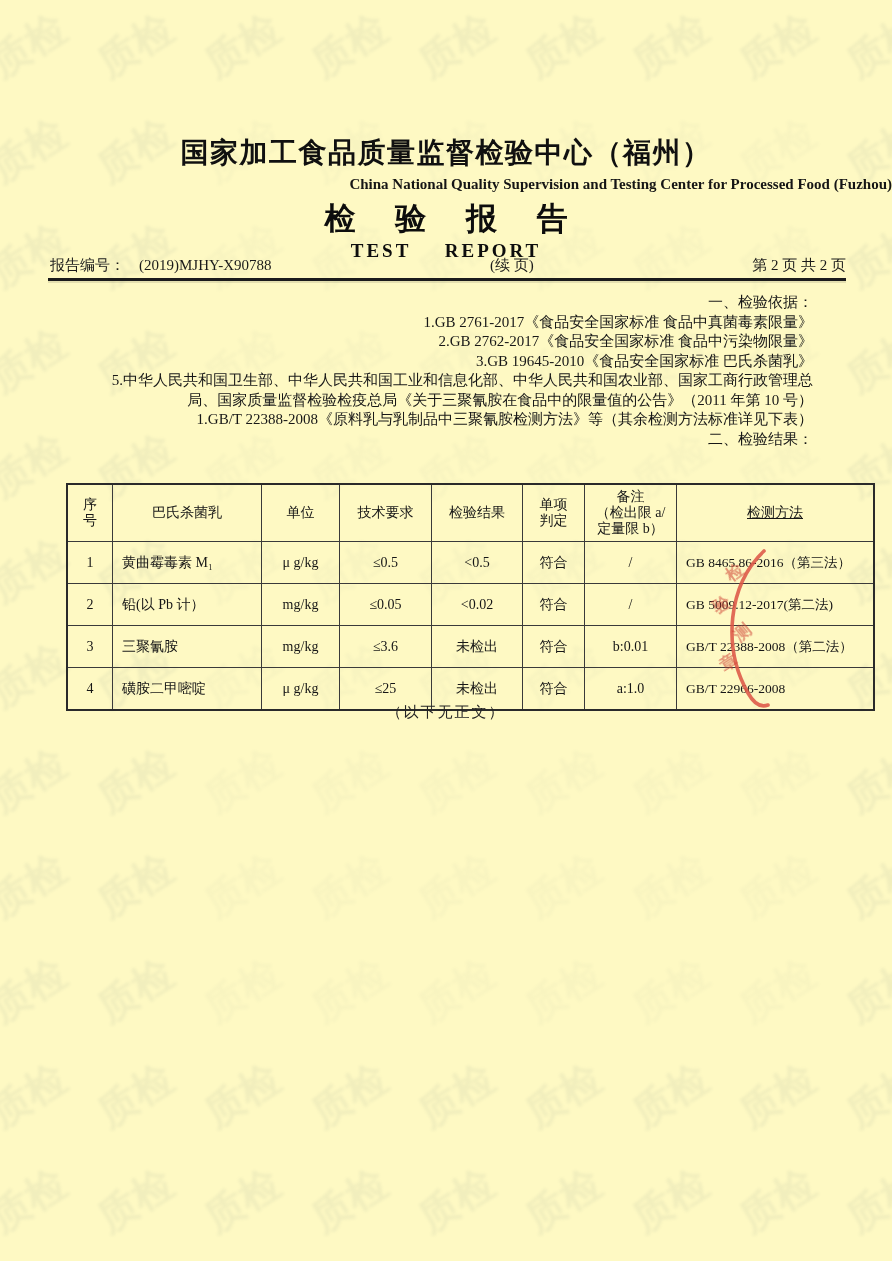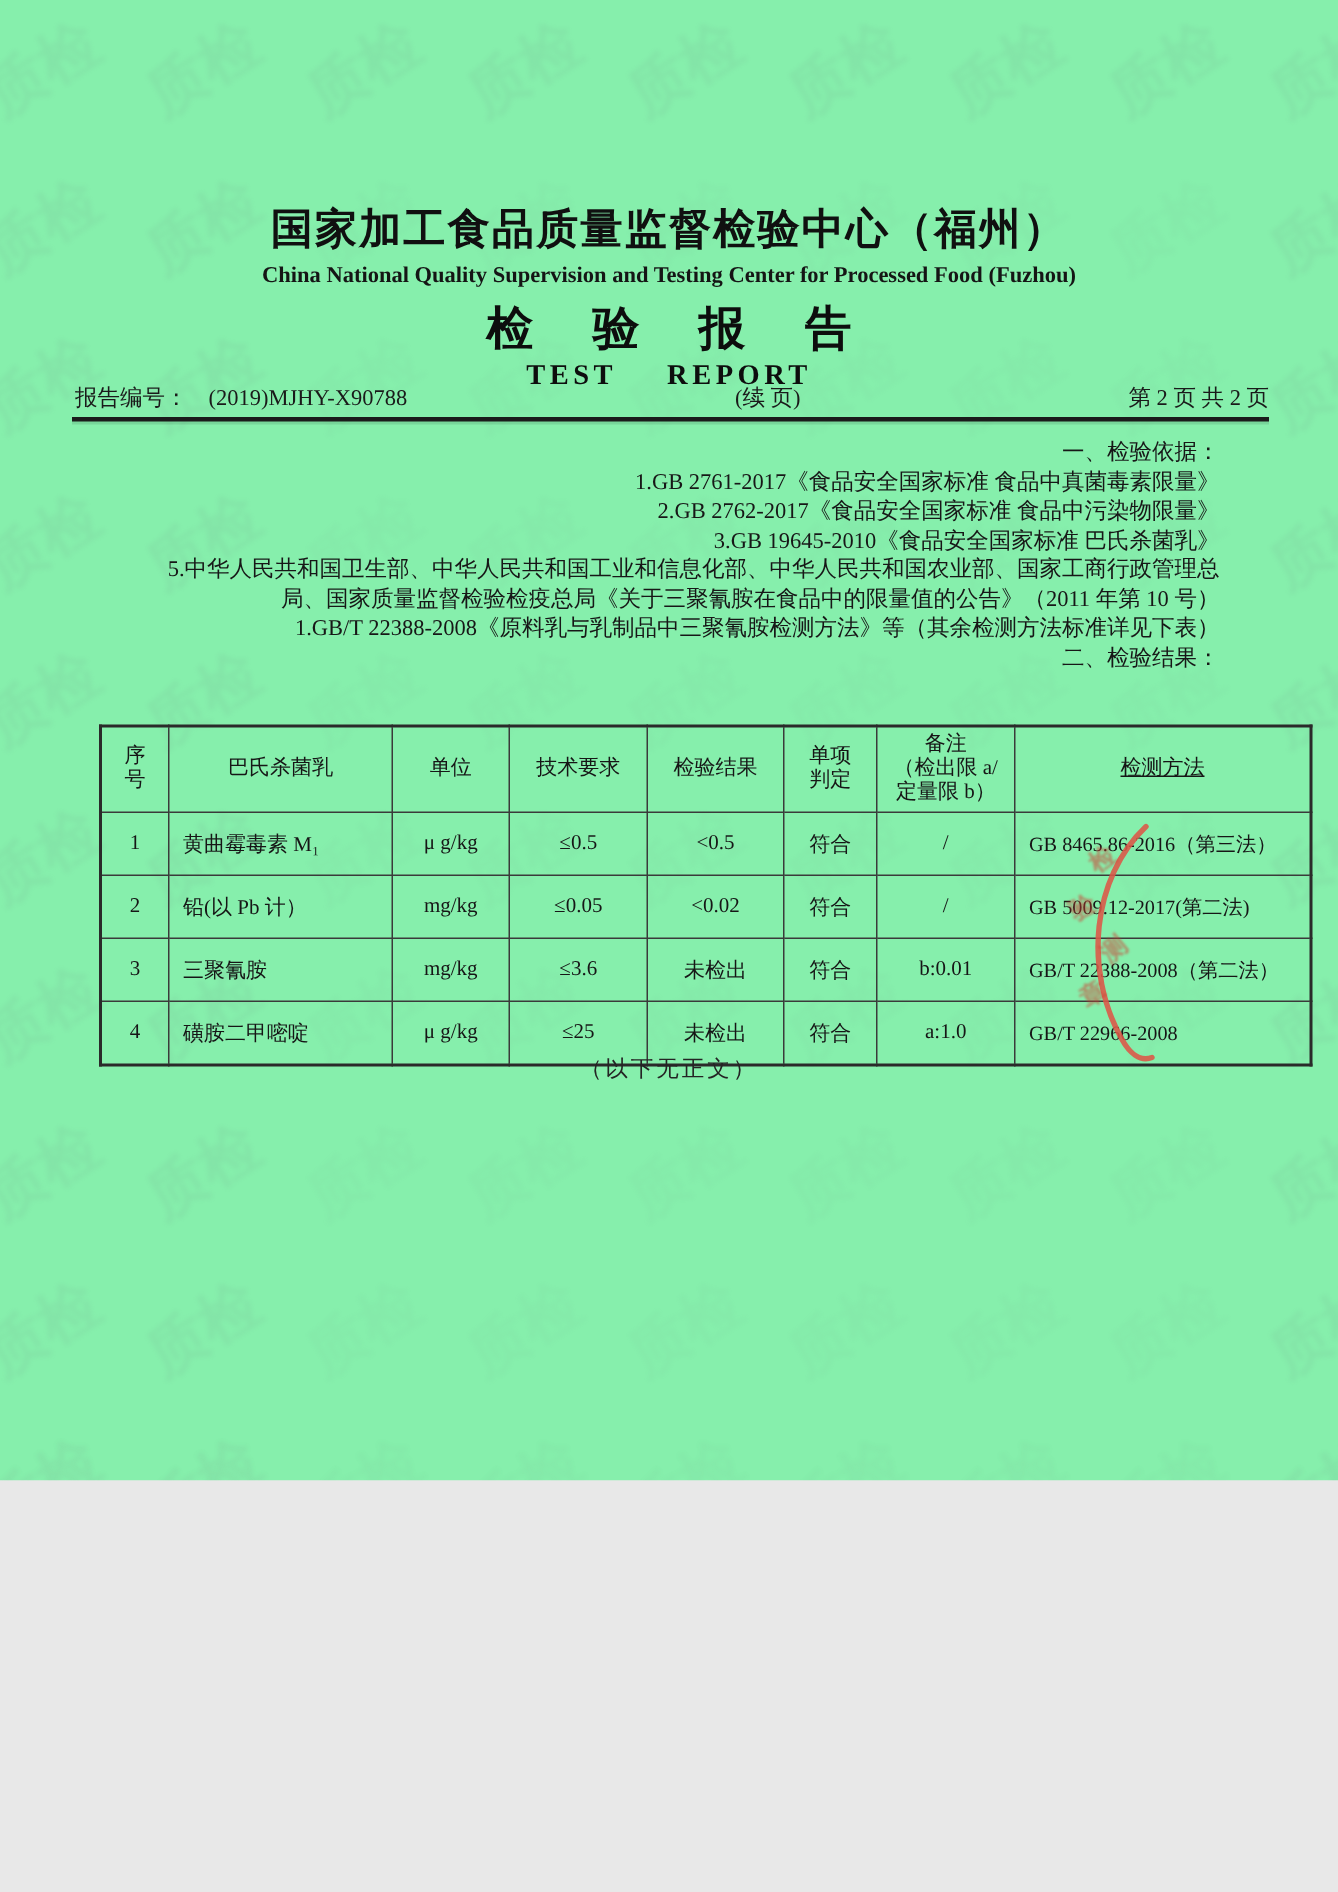--- a/index.html
+++ b/index.html
@@ -1,20 +1,20 @@
 <!DOCTYPE html>
 <html><head>
 <meta charset="utf-8">
 <style>
   html,body{margin:0;padding:0;background:#e8e8e8;}
   .page{
     position:relative;
-    width:892px;height:987px;
+    width:892px;height:1261px;
     margin:0 auto;
-    background:#86efac;
+    background:#fef9c3;
     font-family:"Liberation Serif","DejaVu Serif",serif;
     color:#1c1c1c;
     overflow:hidden;
   }
   
   .wm{
     position:absolute;
     font-size:40px;
     font-weight:700;
     color:#6b7d7d;
@@ -25,21 +25,21 @@
     white-space:nowrap;
   }
   
   .org-cn{
     position:absolute;top:134px;left:0;width:100%;
     text-align:center;font-size:28px;font-weight:700;
     letter-spacing:1.5px;color:#101010;
   }
   .org-en{
     position:absolute;top:176px;left:0;width:100%;
-    text-align:center;font-size:15px;font-weight:700;color:#151515;
+    text-align:right;font-size:15px;font-weight:700;color:#151515;
   }
   .title-cn{
     position:absolute;top:198px;left:0;width:100%;
     text-align:center;font-size:31px;font-weight:700;
     letter-spacing:16px;text-indent:16px;color:#0d0d0d;
   }
   .title-en{
     position:absolute;top:240px;left:0;width:100%;
     text-align:center;font-size:19px;font-weight:700;
     letter-spacing:3px;word-spacing:26px;color:#0d0d0d;

